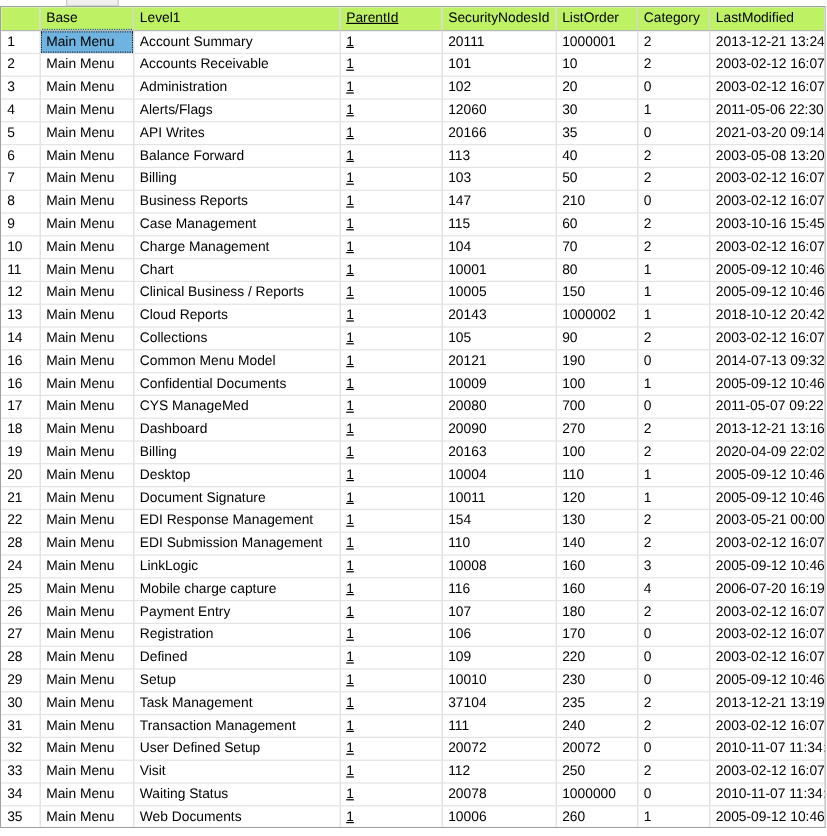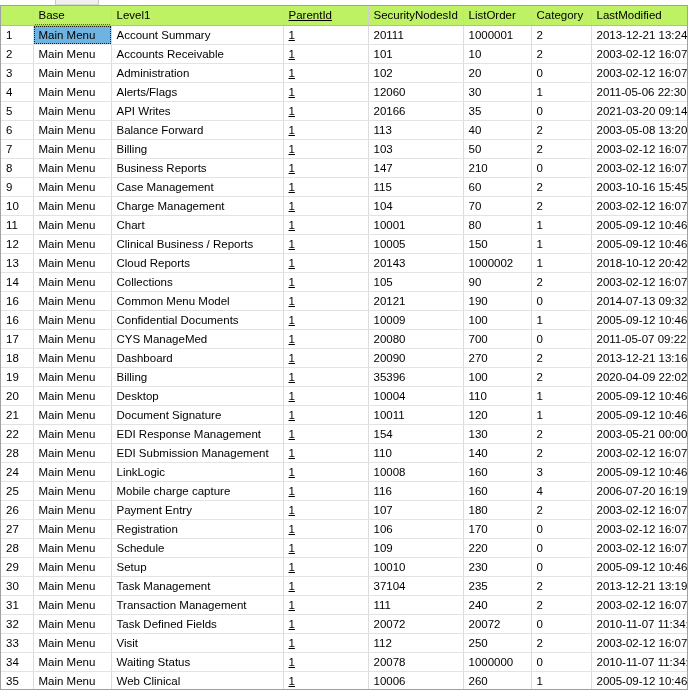--- a/index.html
+++ b/index.html
@@ -326,21 +326,21 @@
           <td class="col-secnod">20090</td>
           <td class="col-listord">270</td>
           <td class="col-cat">2</td>
           <td class="col-lastmod">2013-12-21 13:16:02.760</td>
         </tr>
         <tr>
           <td class="gutter">19</td>
           <td class="col-base">Main Menu</td>
           <td class="col-level1">Billing</td>
           <td class="col-parent">1</td>
-          <td class="col-secnod">35396</td>
+          <td class="col-secnod">20163</td>
           <td class="col-listord">100</td>
           <td class="col-cat">2</td>
           <td class="col-lastmod">2020-04-09 22:02:04.580</td>
         </tr>
         <tr>
           <td class="gutter">20</td>
           <td class="col-base">Main Menu</td>
           <td class="col-level1">Desktop</td>
           <td class="col-parent">1</td>
           <td class="col-secnod">10004</td>
@@ -414,21 +414,21 @@
           <td class="col-level1">Registration</td>
           <td class="col-parent">1</td>
           <td class="col-secnod">106</td>
           <td class="col-listord">170</td>
           <td class="col-cat">0</td>
           <td class="col-lastmod">2003-02-12 16:07:44.977</td>
         </tr>
         <tr>
           <td class="gutter">28</td>
           <td class="col-base">Main Menu</td>
-          <td class="col-level1">Schedule</td>
+          <td class="col-level1">Defined</td>
           <td class="col-parent">1</td>
           <td class="col-secnod">109</td>
           <td class="col-listord">220</td>
           <td class="col-cat">0</td>
           <td class="col-lastmod">2003-02-12 16:07:44.977</td>
         </tr>
         <tr>
           <td class="gutter">29</td>
           <td class="col-base">Main Menu</td>
           <td class="col-level1">Setup</td>
@@ -454,21 +454,21 @@
           <td class="col-level1">Transaction Management</td>
           <td class="col-parent">1</td>
           <td class="col-secnod">111</td>
           <td class="col-listord">240</td>
           <td class="col-cat">2</td>
           <td class="col-lastmod">2003-02-12 16:07:44.977</td>
         </tr>
         <tr>
           <td class="gutter">32</td>
           <td class="col-base">Main Menu</td>
-          <td class="col-level1">Task Defined Fields</td>
+          <td class="col-level1">User Defined Setup</td>
           <td class="col-parent">1</td>
           <td class="col-secnod">20072</td>
           <td class="col-listord">20072</td>
           <td class="col-cat">0</td>
           <td class="col-lastmod">2010-11-07 11:34:21.813</td>
         </tr>
         <tr>
           <td class="gutter">33</td>
           <td class="col-base">Main Menu</td>
           <td class="col-level1">Visit</td>
@@ -484,21 +484,21 @@
           <td class="col-level1">Waiting Status</td>
           <td class="col-parent">1</td>
           <td class="col-secnod">20078</td>
           <td class="col-listord">1000000</td>
           <td class="col-cat">0</td>
           <td class="col-lastmod">2010-11-07 11:34:26.150</td>
         </tr>
         <tr>
           <td class="gutter">35</td>
           <td class="col-base">Main Menu</td>
-          <td class="col-level1">Web Clinical</td>
+          <td class="col-level1">Web Documents</td>
           <td class="col-parent">1</td>
           <td class="col-secnod">10006</td>
           <td class="col-listord">260</td>
           <td class="col-cat">1</td>
           <td class="col-lastmod">2005-09-12 10:46:48.240</td>
         </tr>
       </tbody>
   </table>
 
 </div>

